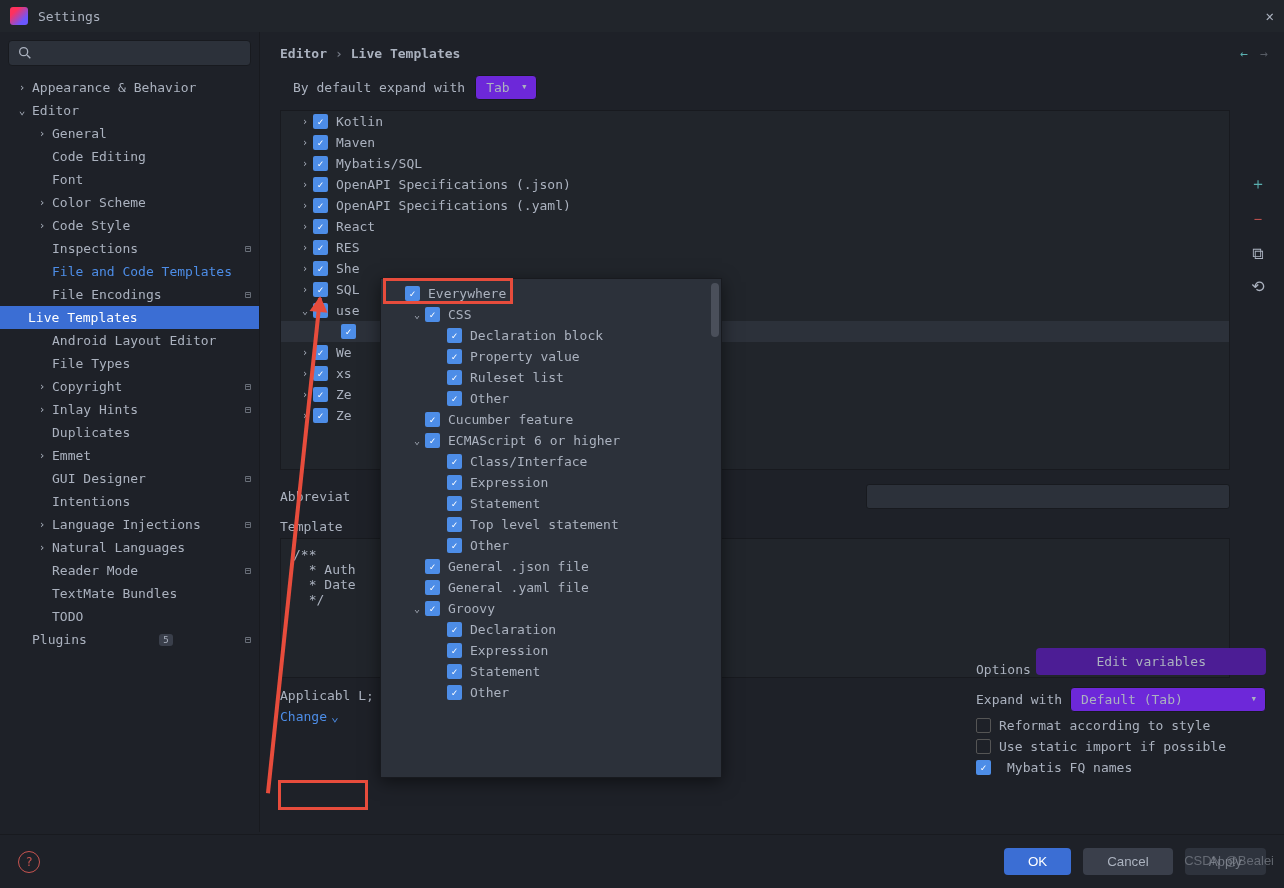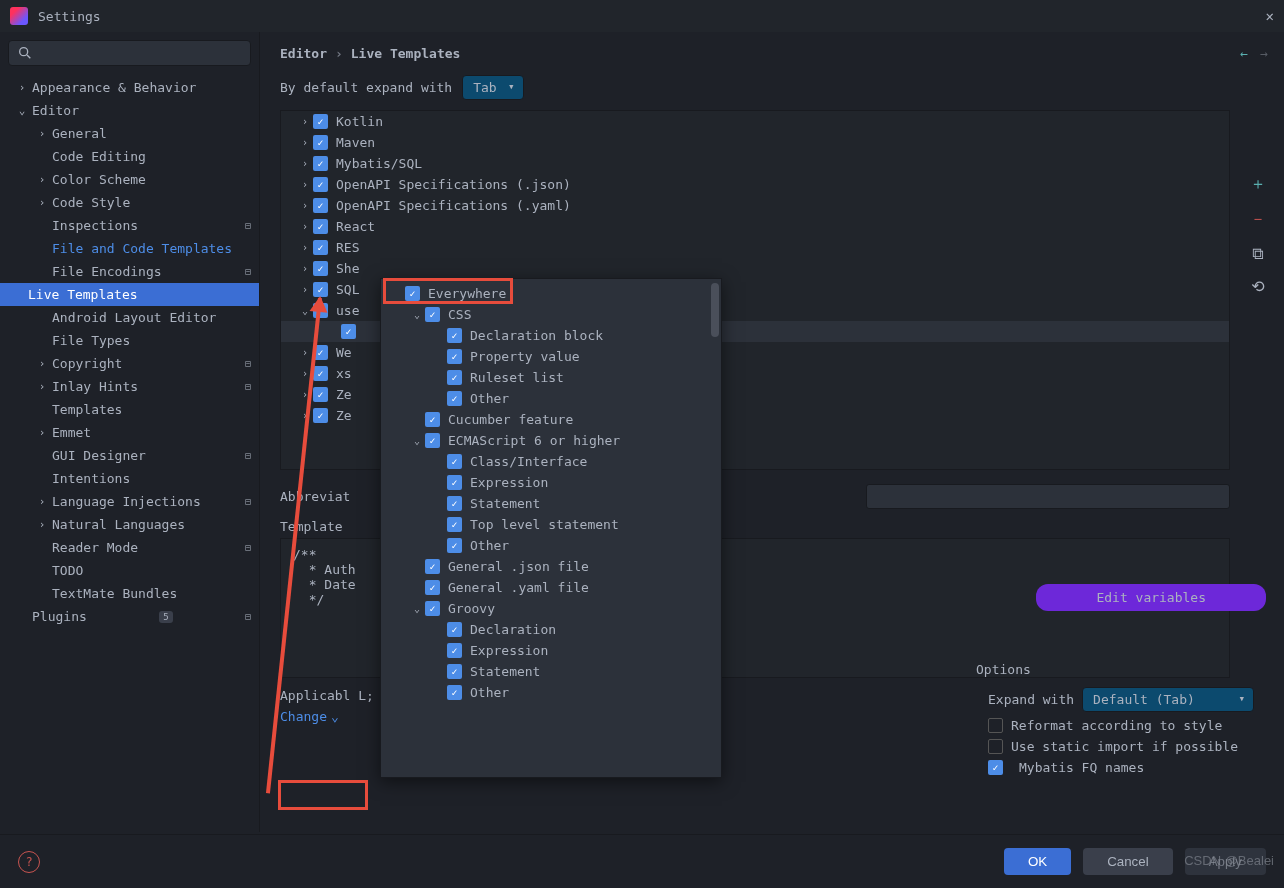--- a/index.html
+++ b/index.html
@@ -76,23 +76,23 @@
   flex: 1;
   background: #1e2128;
   display: flex;
   flex-direction: column;
   padding: 0 0 0 20px;
   position: relative;
 }
 .breadcrumb { padding: 14px 0; font-weight: bold; display: flex; align-items: center; }
 .breadcrumb .sep { margin: 0 8px; opacity: .6; }
 .nav-arrows { position: absolute; right: 16px; top: 14px; display: flex; gap: 12px; }
-.expand-row { padding-bottom: 10px; display: flex; align-items: center; gap: 10px; }
+.expand-row { padding-bottom: 10px; display: flex; align-items: center; gap: 10px; margin-left: 13px; }
 .dropdown {
-  background: #0c4a6e;
+  background: #6d28d9;
   border: 1px solid #181a1f;
   padding: 4px 26px 4px 10px;
   border-radius: 4px;
   position: relative;
 }
 .dropdown::after { content: "▾"; position: absolute; right: 8px; top: 4px; font-size: 11px; }
 .tree-panel {
   border: 1px solid #181a1f;
   height: 360px;
   overflow: hidden;
@@ -142,21 +142,21 @@
   font-family: monospace; white-space: pre; color: #abb2bf;
   position: relative;
 }
 .options-panel {
   position: absolute;
   right: 18px;
   top: 630px;
   width: 290px;
 }
 .options-panel .hdr { margin-bottom: 10px; }
-.opt-row { display: flex; align-items: center; gap: 8px; margin: 6px 12px; font-size: 13px; }
+.opt-row { display: flex; align-items: center; gap: 8px; margin: 6px 0; font-size: 13px; }
 .cbx-empty {
   width: 15px; height: 15px; border: 1px solid #555; border-radius: 2px;
 }
 .applicable { margin-top: 10px; color: #abb2bf; }
 .change-link { color: #4d8de7; cursor: pointer; display: inline-flex; align-items: center; gap: 4px; margin-top: 6px; }
 .bottom-bar {
   position: absolute;
   bottom: 0; left: 0; right: 0;
   height: 54px;
   display: flex;
@@ -211,22 +211,22 @@
 .red-arrow::before {
   content: "";
   position: absolute;
   top: -2px; left: -7px;
   border-left: 9px solid transparent;
   border-right: 9px solid transparent;
   border-bottom: 16px solid #e74c3c;
 }
 .edit-vars {
   position: absolute;
-  right: 18px; top: 552px;
-  background: #6d28d9; padding: 6px 60px; border-radius: 12px;
+  right: 18px; top: 616px;
+  background: #4c1d95; padding: 6px 60px; border-radius: 4px;
   cursor: pointer;
 }
 .popup-scrollbar {
   position: absolute;
   right: 2px; top: 4px;
   width: 8px; height: 54px;
   background: #4a4f5a; border-radius: 4px;
 }
 .watermark {
   position: absolute;
@@ -268,20 +268,25 @@
           <span class="chev">›</span>
     <span>General</span>
 
     </div>
         <div class="nav-item nav-indent-1">
           <span class="chev"></span>
     <span>Code Editing</span>
 
     </div>
         <div class="nav-item nav-indent-1">
+          <span class="chev"></span>
+    <span>Font</span>
+
+    </div>
+        <div class="nav-item nav-indent-1">
           <span class="chev">›</span>
     <span>Color Scheme</span>
 
     </div>
         <div class="nav-item nav-indent-1">
           <span class="chev">›</span>
     <span>Code Style</span>
 
     </div>
         <div class="nav-item nav-indent-1">
@@ -323,21 +328,21 @@
     <span class="small-icon">⊟</span>
         </div>
         <div class="nav-item nav-indent-1">
           <span class="chev">›</span>
     <span>Inlay Hints</span>
 
     <span class="small-icon">⊟</span>
         </div>
         <div class="nav-item nav-indent-1">
           <span class="chev"></span>
-    <span>Templates</span>
+    <span>Duplicates</span>
 
     </div>
         <div class="nav-item nav-indent-1">
           <span class="chev">›</span>
     <span>Emmet</span>
 
     </div>
         <div class="nav-item nav-indent-1">
           <span class="chev"></span>
     <span>GUI Designer</span>
@@ -361,26 +366,26 @@
 
     </div>
         <div class="nav-item nav-indent-1">
           <span class="chev"></span>
     <span>Reader Mode</span>
 
     <span class="small-icon">⊟</span>
         </div>
         <div class="nav-item nav-indent-1">
           <span class="chev"></span>
+    <span>TextMate Bundles</span>
+
+    </div>
+        <div class="nav-item nav-indent-1">
+          <span class="chev"></span>
     <span>TODO</span>
-
-    </div>
-        <div class="nav-item nav-indent-1">
-          <span class="chev"></span>
-    <span>TextMate Bundles</span>
 
     </div>
         <div class="nav-item nav-indent-0">
           <span class="chev"></span>
     <span>Plugins</span>
     <span class="badge">5</span>
     <span class="small-icon">⊟</span>
         </div>
       </div>
   </div>

